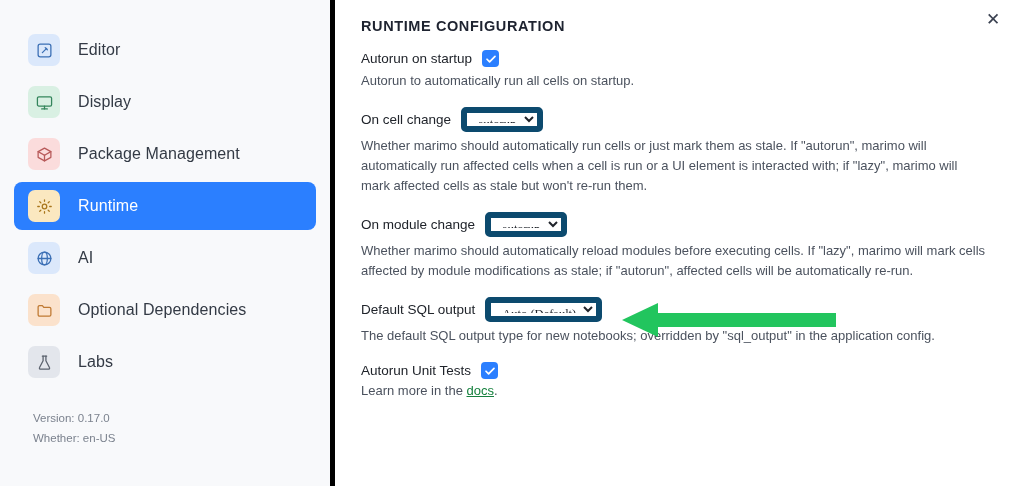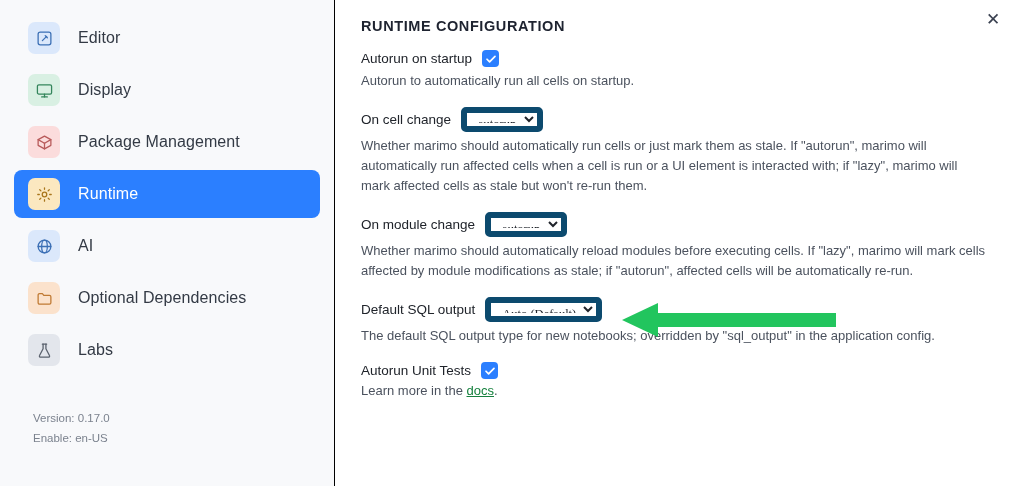--- a/index.html
+++ b/index.html
@@ -19,23 +19,23 @@
     width: 1014px;
     height: 486px;
     position: relative;
   }
   
   .sidebar {
     width: 335px;
     min-width: 335px;
     height: 486px;
     background: #f8f9fb;
-    border-right: 1px solid #000000;
+    border-right: 5px solid #000000;
     box-sizing: border-box;
-    padding-top: 10px;
+    padding-top: 22px;
     position: relative;
   }
   .nav-item {
     display: flex;
     align-items: center;
     gap: 18px;
     height: 48px;
     margin: 4px 14px;
     padding: 0 14px;
     border-radius: 8px;
@@ -244,21 +244,21 @@
         <svg width="17" height="17" viewBox="0 0 24 24" fill="none" stroke="#5a616d" stroke-width="1.8" stroke-linecap="round" stroke-linejoin="round">
           <path d="M10 3v6.5L5 19a1.6 1.6 0 001.4 2.4h11.2A1.6 1.6 0 0019 19l-5-9.5V3"></path>
             <path d="M9 3h6"></path>
         </svg>
       </span>
       <span class="label">Labs</span>
     </div>
 
     <div class="sidebar-footer">
       <div>Version: 0.17.0</div>
-      <div>Enable: en-US</div>
+      <div>Whether: en-US</div>
     </div>
   </div>
 
   <div class="main">
 
     <div class="close-btn">✕</div>
 
     <h2 class="panel-title">RUNTIME CONFIGURATION</h2>
 
     <div class="field-row">

